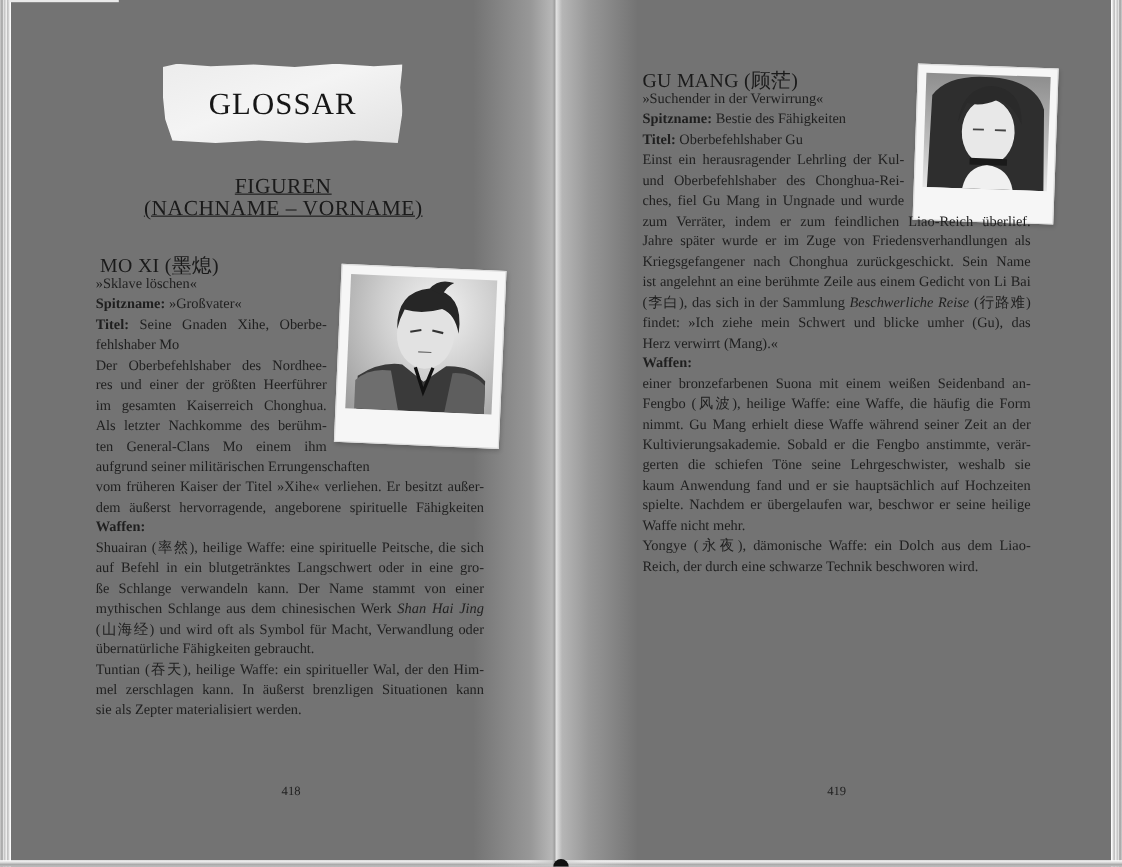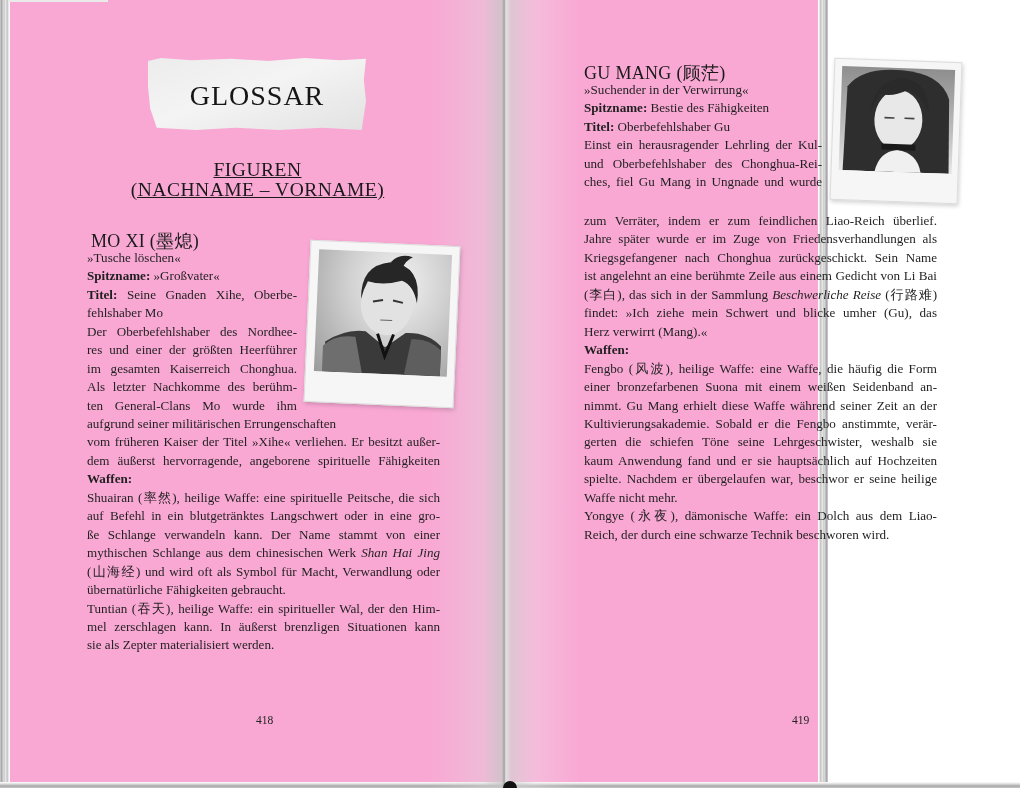--- a/index.html
+++ b/index.html
@@ -1,19 +1,19 @@
 <!DOCTYPE html>
 <html><head>
   <meta charset="utf-8">
   <style>
     * { margin:0; padding:0; box-sizing:border-box; }
     html, body { width:1020px; height:788px; overflow:hidden; background:#ffffff; }
     body { position:relative; font-family:"Liberation Serif","DejaVu Serif",serif; color:#1c1c1c; }
 
-    .spread { position:absolute; left:0; top:0; width:828px; height:788px; background:#f9a8d4; }
+    .spread { position:absolute; left:0; top:0; width:1020px; height:788px; background:#737373; }
 
     
     .edge-left { position:absolute; left:0; top:0; width:10px; height:788px;
       background:linear-gradient(to right,#d0d0d0 0,#9c9c9c 2px,#e6e6e6 3px,#c6c6c6 4px,#f0f0f0 6px,#b9b9b9 7px,#f7f7f7 9px,#ffffff 10px); }
     .edge-right { position:absolute; right:0; top:0; width:10px; height:788px;
       background:linear-gradient(to left,#d0d0d0 0,#9c9c9c 2px,#e6e6e6 3px,#c6c6c6 4px,#f0f0f0 6px,#b9b9b9 7px,#f7f7f7 9px,#ffffff 10px); }
     .edge-bottom { position:absolute; left:0; bottom:0; width:1020px; height:6px;
       background:linear-gradient(to bottom,#ffffff 0,#dcdcdc 2px,#a8a8a8 4px,#c8c8c8 6px); }
     .edge-top-left { position:absolute; left:8px; top:0; width:100px; height:2px; background:#eaeaea; }
 
@@ -105,29 +105,29 @@
           <path d="M72 10 Q80 0 94 4 Q86 8 84 16 Z" fill="#262626"></path>
           <path d="M56 50 L66 48" stroke="#333" stroke-width="2"></path>
           <path d="M76 48 L86 50" stroke="#333" stroke-width="2"></path>
           <path d="M64 68 L76 68" stroke="#666" stroke-width="1"></path>
           <path d="M62 82 L70 104 L78 82" fill="none" stroke="#111" stroke-width="3"></path>
         </svg>
       </div>
     </div>
 
     <div class="textblock" style="left:87px; top:249px; width:210px;">
-      <p>»Tusche löschen«</p>
+      <p>»Sklave löschen«</p>
       <p><span class="b">Spitzname:</span><span> »Großvater«</span></p>
       <p class="just"><span class="b">Titel:</span><span> Seine Gnaden Xihe, Oberbe-</span></p>
       <p>fehlshaber Mo</p>
       <p class="just">Der Oberbefehlshaber des Nordhee-</p>
       <p class="just">res und einer der größten Heerführer</p>
       <p class="just">im gesamten Kaiserreich Chonghua.</p>
       <p class="just">Als letzter Nachkomme des berühm-</p>
-      <p class="just">ten General-Clans Mo wurde ihm</p>
+      <p class="just">ten General-Clans Mo einem ihm</p>
     </div>
 
     <div class="textblock" style="left:87px; top:415px; width:353px;">
       <p class="last">aufgrund seiner militärischen Errungenschaften</p>
       <p class="just">vom früheren Kaiser der Titel »Xihe« verliehen. Er besitzt außer-</p>
       <p class="just">dem äußerst hervorragende, angeborene spirituelle Fähigkeiten</p>
       <p class="b">Waffen:</p>
       <p class="just">Shuairan (率然), heilige Waffe: eine spirituelle Peitsche, die sich</p>
       <p class="just">auf Befehl in ein blutgetränktes Langschwert oder in eine gro-</p>
       <p class="just">ße Schlange verwandeln kann. Der Name stammt von einer</p>
@@ -161,36 +161,36 @@
 
     <div class="textblock" style="left:74px; top:81px; width:238px;">
       <p>»Suchender in der Verwirrung«</p>
       <p><span class="b">Spitzname:</span><span> Bestie des Fähigkeiten</span></p>
       <p><span class="b">Titel:</span><span> Oberbefehlshaber Gu</span></p>
       <p class="just">Einst ein herausragender Lehrling der Kul-</p>
       <p class="just">und Oberbefehlshaber des Chonghua-Rei-</p>
       <p class="just">ches, fiel Gu Mang in Ungnade und wurde</p>
     </div>
 
-    <div class="textblock" style="left:74px; top:212px; width:353px;">
+    <div class="textblock" style="left:74px; top:192px; width:353px;">
       <p class="just">zum Verräter, indem er zum feindlichen Liao-Reich überlief.</p>
       <p class="just">Jahre später wurde er im Zuge von Friedensverhandlungen als</p>
       <p class="just">Kriegsgefangener nach Chonghua zurückgeschickt. Sein Name</p>
       <p class="just">ist angelehnt an eine berühmte Zeile aus einem Gedicht von Li Bai</p>
       <p class="just"><span>(李白), das sich in der Sammlung </span><span class="i">Beschwerliche Reise</span><span> (行路难)</span></p>
       <p class="just">findet: »Ich ziehe mein Schwert und blicke umher (Gu), das</p>
       <p class="last">Herz verwirrt (Mang).«</p>
       <p class="b">Waffen:</p>
+      <p class="just">einer bronzefarbenen Suona mit einem weißen Seidenband an-</p>
       <p class="just">Fengbo (风波), heilige Waffe: eine Waffe, die häufig die Form</p>
-      <p class="just">einer bronzefarbenen Suona mit einem weißen Seidenband an-</p>
       <p class="just">nimmt. Gu Mang erhielt diese Waffe während seiner Zeit an der</p>
       <p class="just">Kultivierungsakademie. Sobald er die Fengbo anstimmte, verär-</p>
       <p class="just">gerten die schiefen Töne seine Lehrgeschwister, weshalb sie</p>
       <p class="just">kaum Anwendung fand und er sie hauptsächlich auf Hochzeiten</p>
       <p class="just">spielte. Nachdem er übergelaufen war, beschwor er seine heilige</p>
       <p class="last">Waffe nicht mehr.</p>
       <p class="just">Yongye (永夜), dämonische Waffe: ein Dolch aus dem Liao-</p>
       <p class="last">Reich, der durch eine schwarze Technik beschworen wird.</p>
     </div>
 
-    <div class="page-number" style="left:242px;margin-left:40px;">419</div>
+    <div class="page-number" style="left:242px;">419</div>
   </div>
 </div>
 
 </body></html>

